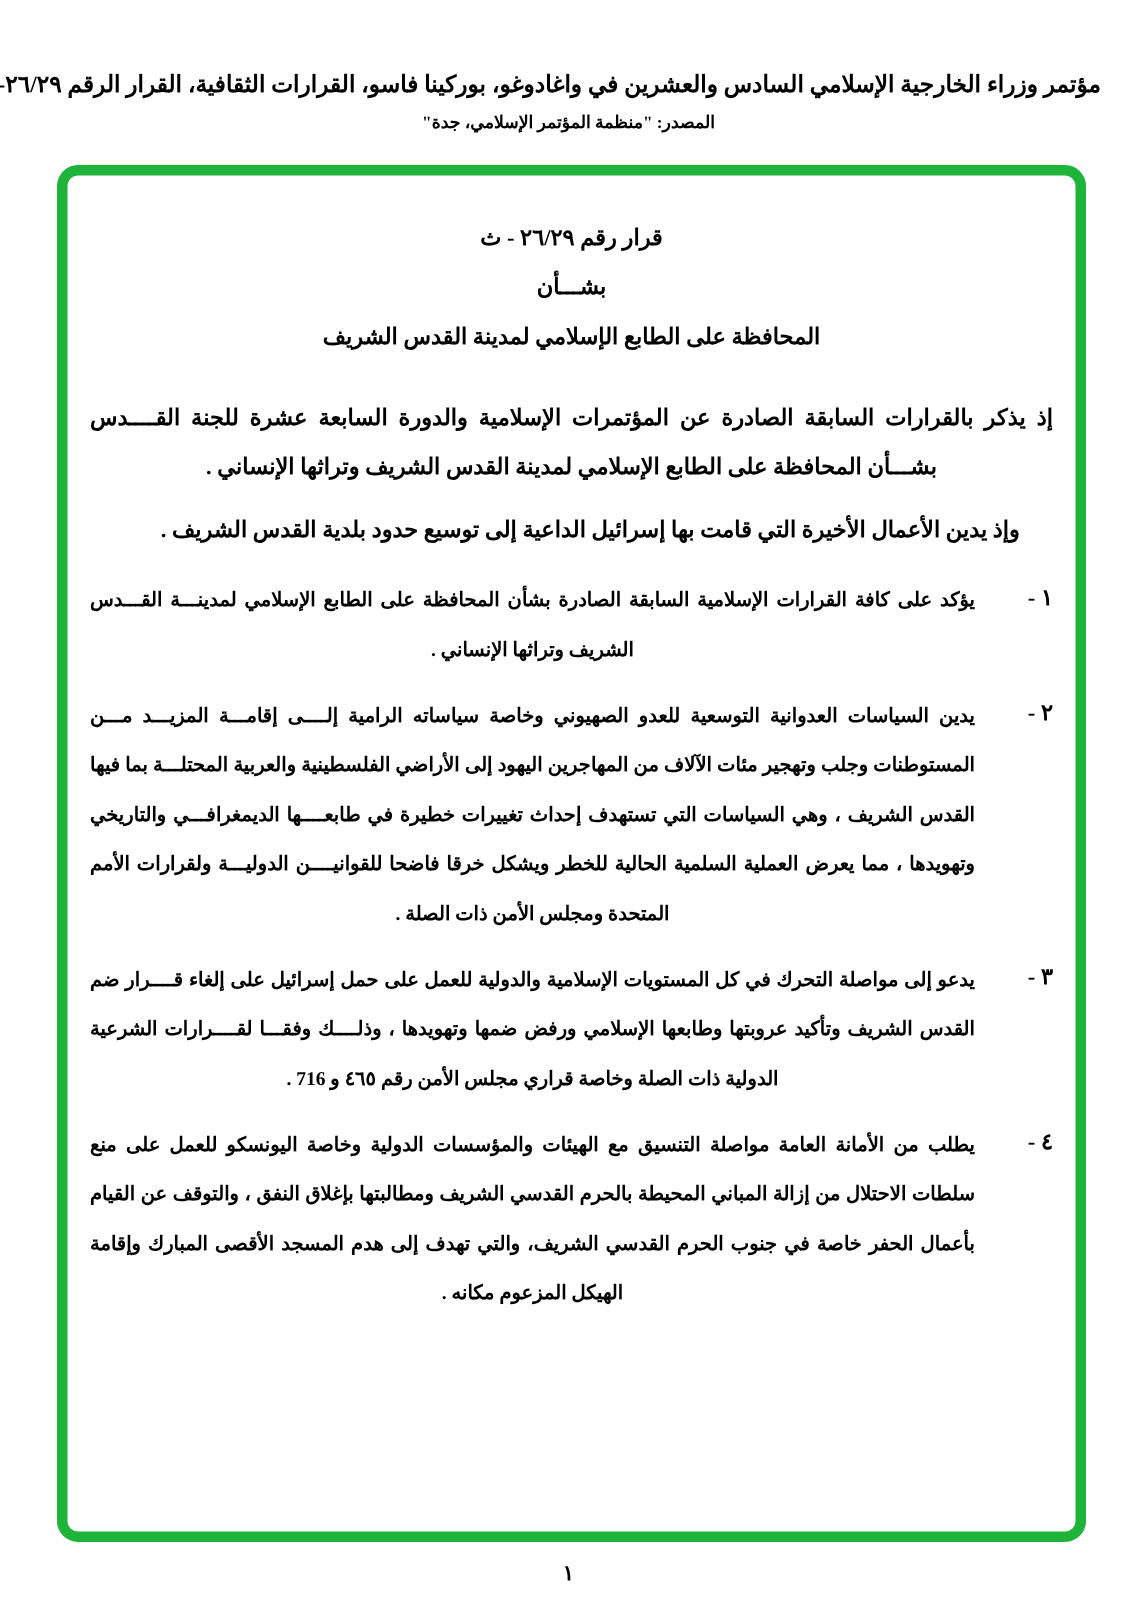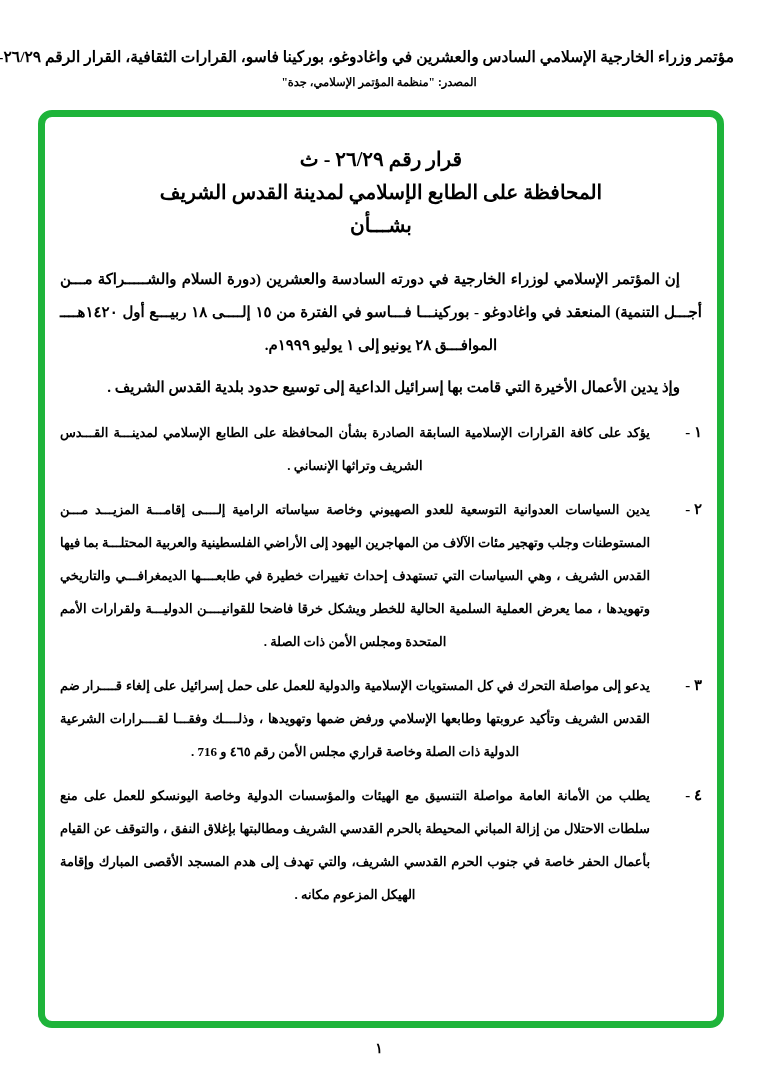--- a/index.html
+++ b/index.html
@@ -18,21 +18,21 @@
     padding:0 24px;white-space:nowrap;
   }
   .hdr-line2{font-size:11.5px;font-weight:bold;line-height:20px;margin-top:2px;}
   .doc-frame{
     position:absolute;left:38px;top:110px;
     width:686px;height:918px;box-sizing:border-box;
     border:7px solid #1eb43a;border-radius:14px;
     padding:26px 15px 0 15px;
   }
   .title-block{text-align:center;font-weight:bold;margin-bottom:21px;}
-  .title-line{font-size:20px;line-height:33px;letter-spacing:0.5px;}
+  .title-line{font-size:15px;line-height:33px;letter-spacing:0.5px;}
   .para{
     font-size:15px;font-weight:bold;line-height:33px;
     text-align:justify;text-align-last:center;
     margin:0 0 9px 0;
   }
   .para.first-indent{text-indent:22px;}
   .para.single{text-align:right;text-align-last:right;}
   .items{margin-top:12px;}
   .item{display:flex;margin-bottom:11px;}
   .item-num{
@@ -56,26 +56,26 @@
 
   <div class="hdr">
     <div class="hdr-line1">مؤتمر وزراء الخارجية الإسلامي السادس والعشرين في واغادوغو، بوركينا فاسو، القرارات الثقافية، القرار الرقم ٢٦/٢٩-ث</div>
     <div class="hdr-line2">المصدر:  "منظمة المؤتمر الإسلامي، جدة"</div>
   </div>
 
   <div class="doc-frame" style="border-color: rgb(30, 180, 58);">
 
     <div class="title-block">
       <div class="title-line">قرار رقم ٢٦/٢٩ - ث</div>
+      <div class="title-line">بشـــأن</div>
       <div class="title-line">المحافظة على الطابع الإسلامي لمدينة القدس الشريف</div>
-      <div class="title-line">بشـــأن</div>
     </div>
 
-    <p class="para first-indent">إن المؤتمر الإسلامي لوزراء الخارجية في دورته السادسة والعشرين (دورة السلام والشـــــراكة مـــن أجـــل التنمية) المنعقد في واغادوغو - بوركينـــا فـــاسو في الفترة من ١٥ إلــــى ١٨ ربيـــع أول ١٤٢٠هــــ الموافـــق ٢٨ يونيو إلى ١ يوليو ١٩٩٩م.</p>
 
+    <p class="para">إذ يذكر بالقرارات السابقة الصادرة عن المؤتمرات الإسلامية والدورة السابعة عشرة للجنة القــــدس بشـــأن المحافظة على الطابع الإسلامي لمدينة القدس الشريف وتراثها الإنساني .</p>
 
     <p class="para single first-indent">وإذ يدين  الأعمال الأخيرة التي قامت بها إسرائيل الداعية إلى توسيع حدود بلدية القدس الشريف .</p>
 
     <div class="items">
 
       <div class="item">
         <div class="item-num">١ -</div>
         <div class="item-text">يؤكد على كافة القرارات الإسلامية السابقة الصادرة بشأن المحافظة على الطابع الإسلامي لمدينـــة القـــدس الشريف وتراثها الإنساني .</div>
       </div>
 

